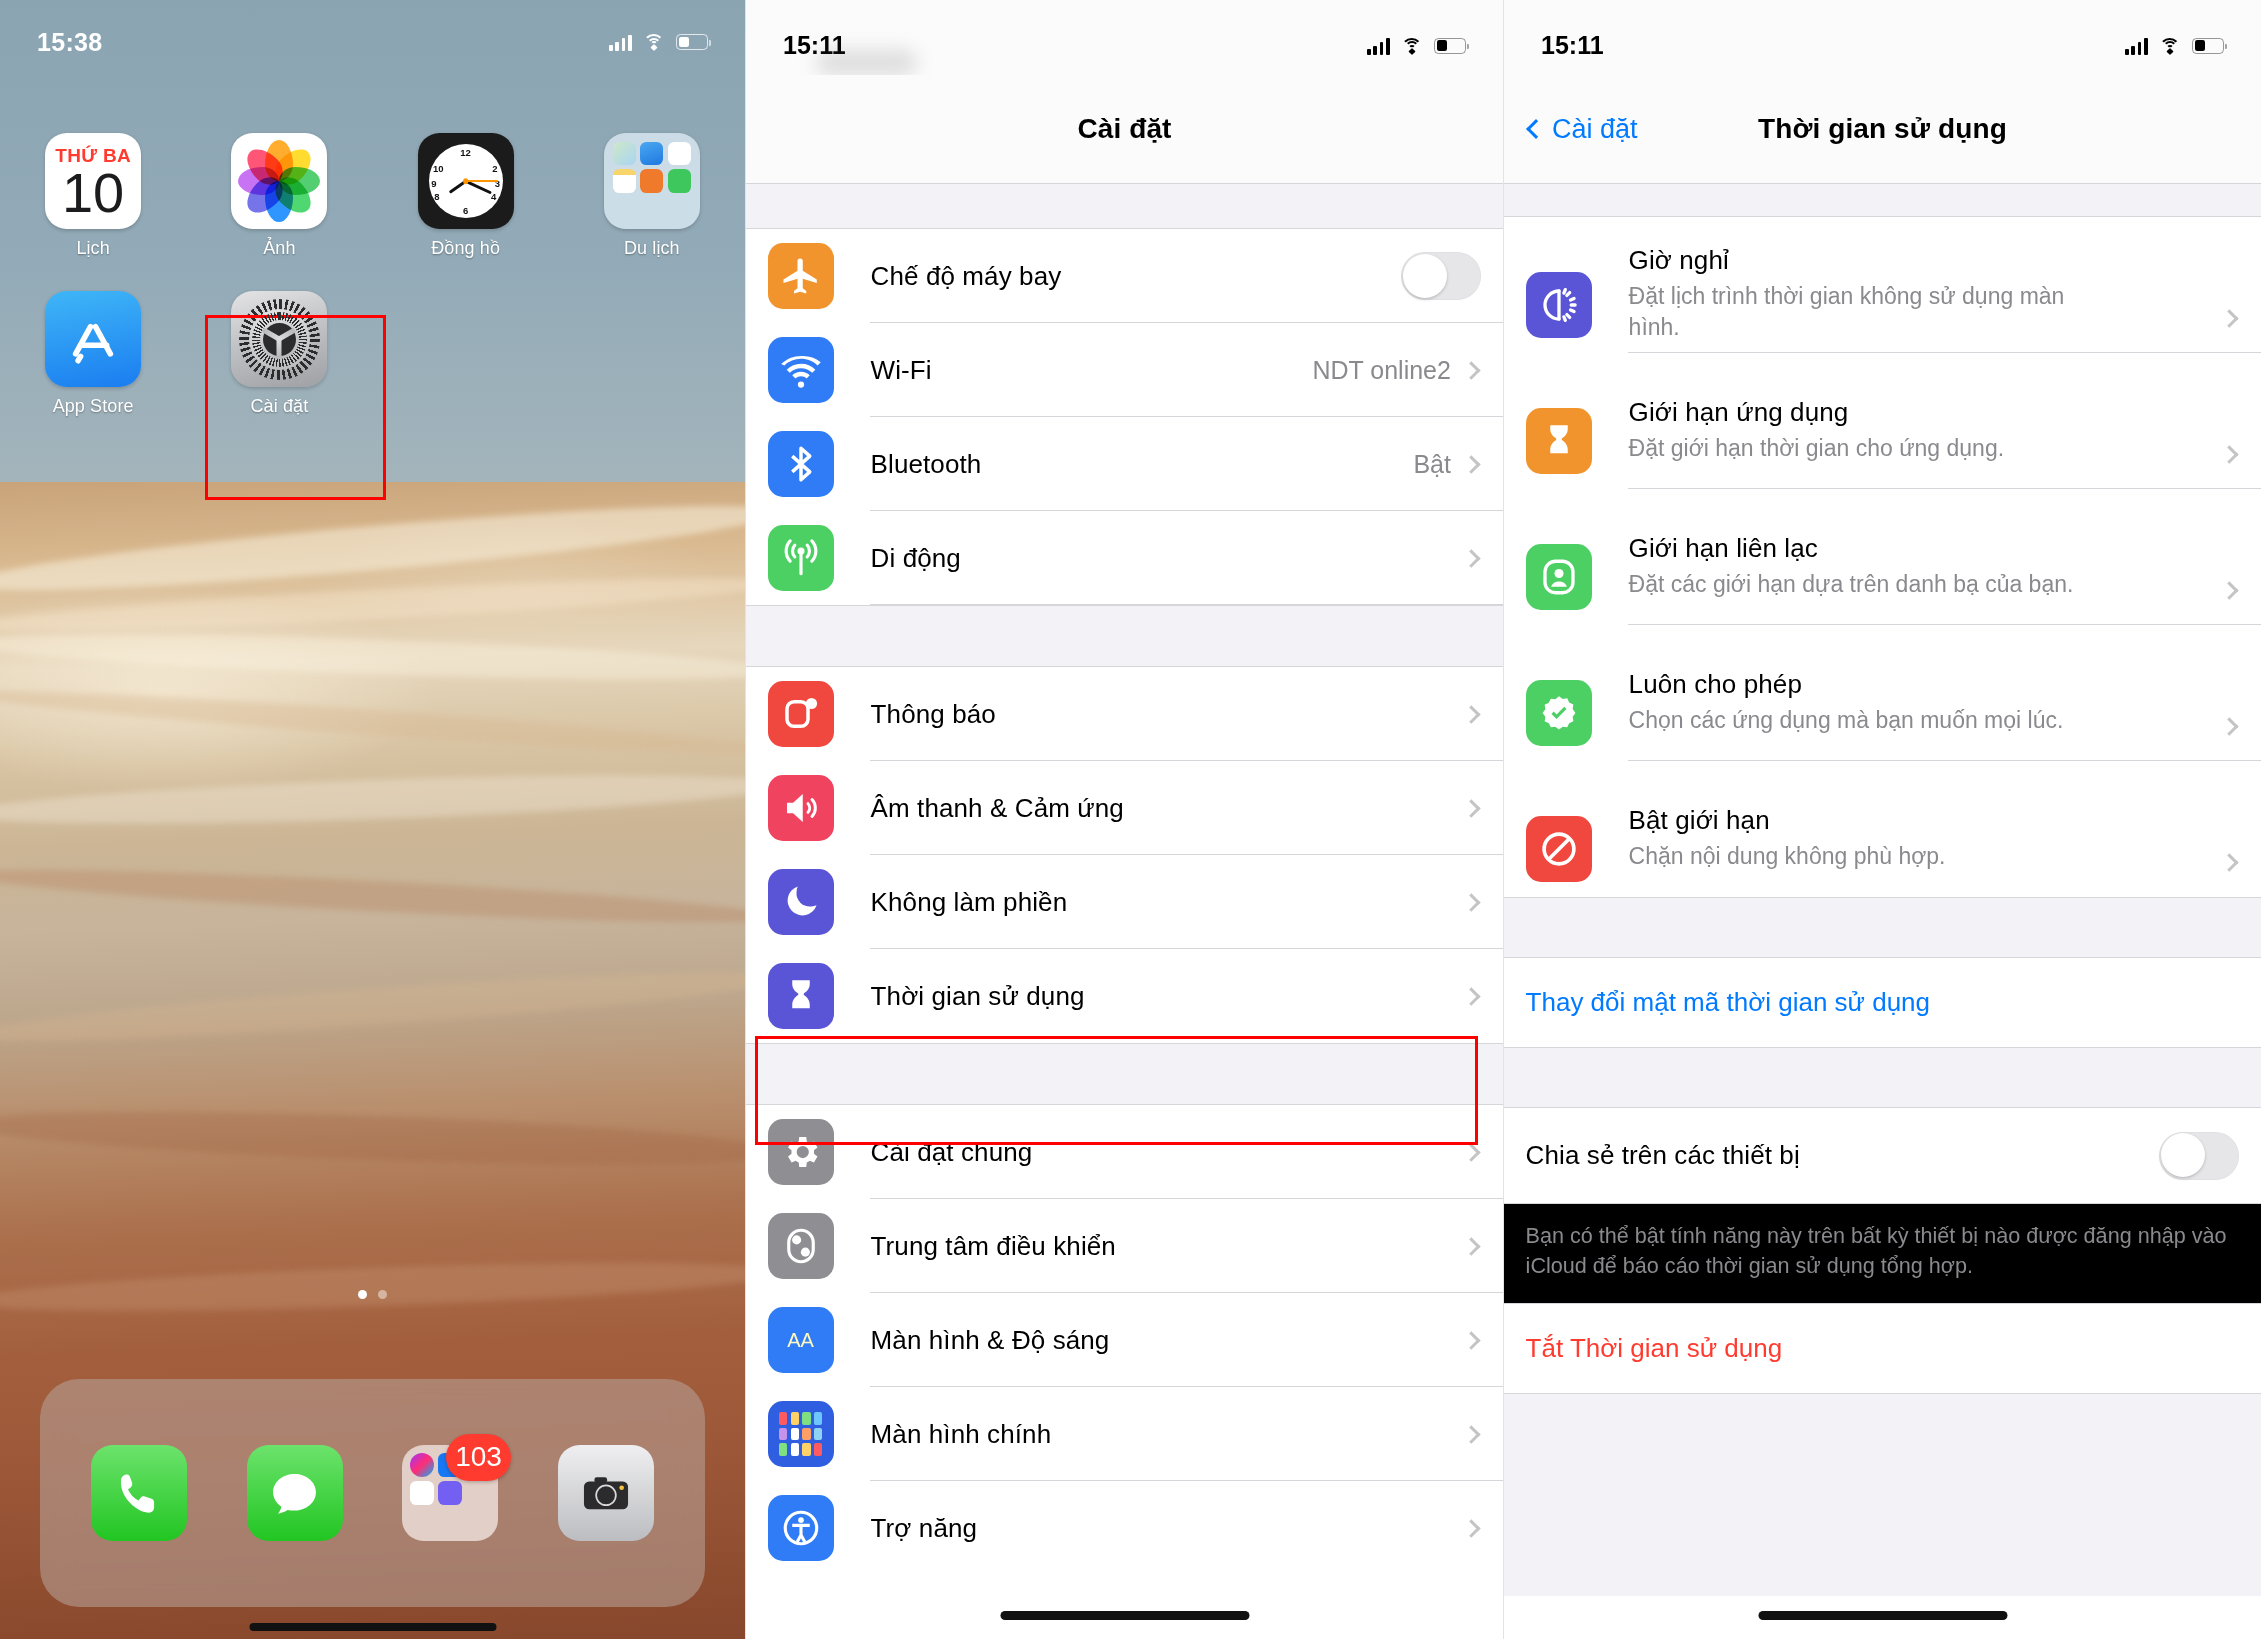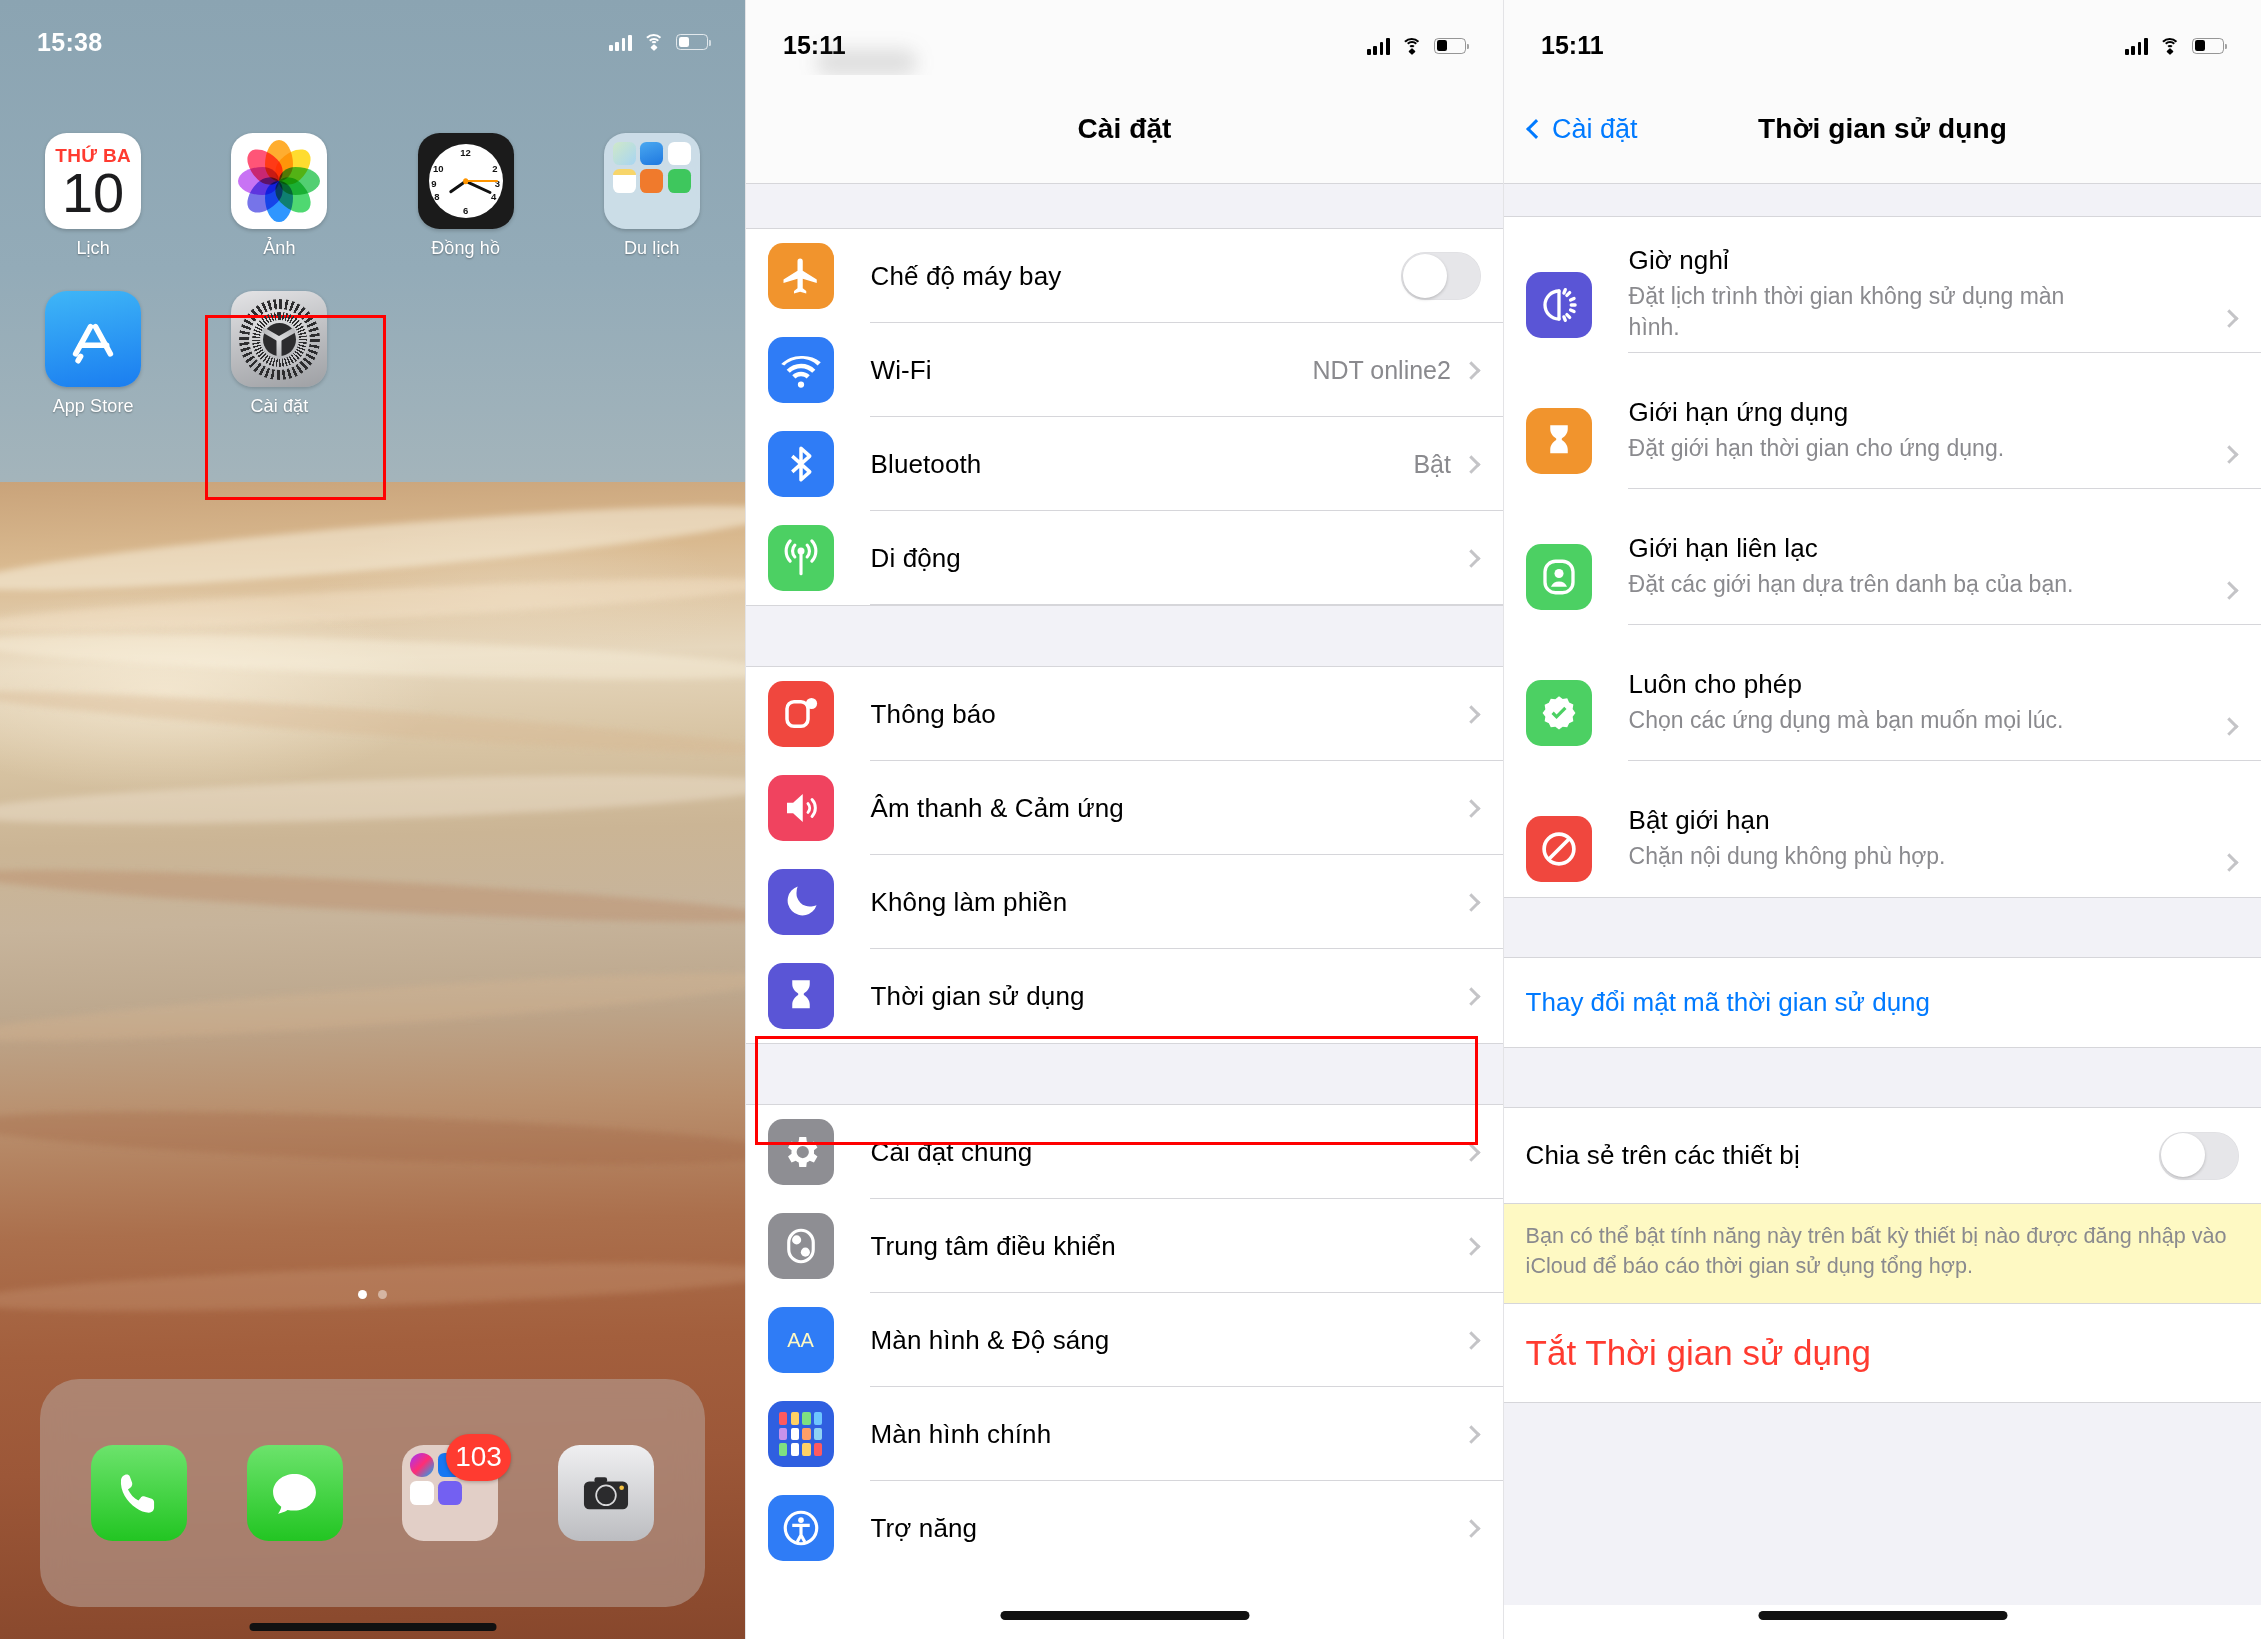--- a/index.html
+++ b/index.html
@@ -232,22 +232,22 @@
      box-shadow: inset 0 0 0 0.6px rgba(0,0,0,.04); }
   .toggle i { position:absolute; top:1.9px; left:1.9px; width:44px; height:44px; border-radius:50%;
      background:#fff; box-shadow:0 1.3px 3.2px rgba(0,0,0,.2); display:block; }
 
   .row.tall { min-height:136px; align-items:center; padding-top:18px; }
   .row.tall .rowicon { margin-top:21.6px; }
   .row.tall .rowtexts { justify-content:flex-start; }
   .row.tall .chev { margin-top:49px; }
 
   .link-row { background:#fff; padding: 29px 21.6px; font-size:26px; color:#007aff; }
-  .danger-row { background:#fff; padding: 29px 21.6px; font-size:35px; color:#ff3b30; }
-  .footer-note { background:#fef9c3; padding: 16.5px 21.6px 21.6px 21.6px; font-size:21.6px; color:#8a8a8e;
+  .danger-row { background:#fff; padding: 29px 21.6px; font-size:26px; color:#ff3b30; }
+  .footer-note { background:#000000; padding: 16.5px 21.6px 21.6px 21.6px; font-size:21.6px; color:#8a8a8e;
      line-height:1.42; border-top:0.6px solid #d6d6da; }
 
   .hl-row { position:absolute; border:3.2px solid #ff0000; pointer-events:none; z-index:9; }
 
   
   .rowicon svg { width:42px; height:42px; }
 
   .p2-scroll { height: calc(1640px - 183px); overflow:hidden; position:relative; }
   .p3-scroll { height: calc(1640px - 183px); overflow:hidden; position:relative; }
 </style>

